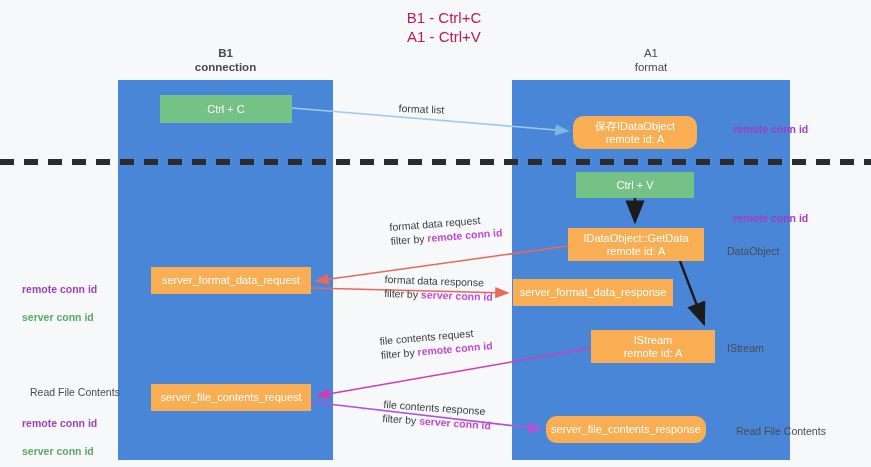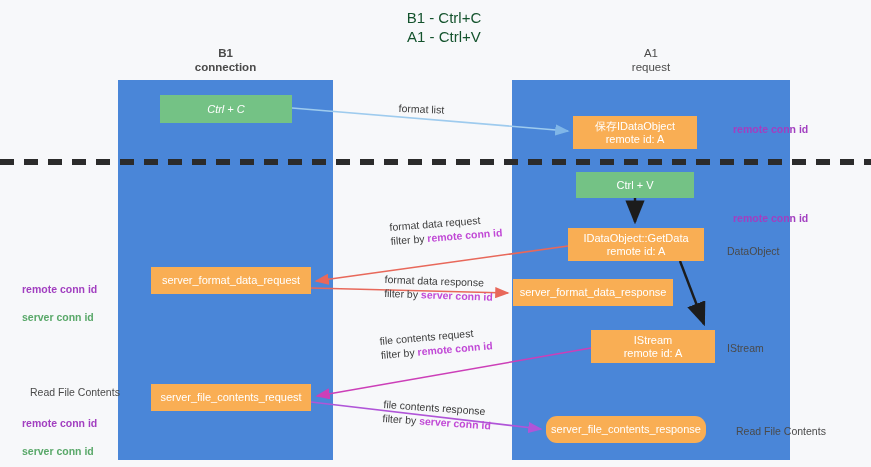--- a/index.html
+++ b/index.html
@@ -12,21 +12,21 @@
     position:relative;
   }
   #stage{position:absolute;inset:0;width:871px;height:467px;}
   .lane{position:absolute;background:#4a86d8;}
   #lane-b1{left:118px;top:80px;width:215px;height:380px;}
   #lane-a1{left:512px;top:80px;width:278px;height:380px;}
 
   .title{
     position:absolute;left:17px;right:0;top:8px;
     text-align:center;font-size:15px;line-height:19px;
-    color:#14532d;white-space:pre-line;
+    color:#be185d;white-space:pre-line;
   }
 
   .lane-head{
     position:absolute;text-align:center;font-size:11.5px;line-height:14px;
     color:#4a4a4a;white-space:pre-line;
   }
   #head-b1{left:118px;top:46px;width:215px;font-weight:bold;}
   #head-a1{left:512px;top:46px;width:278px;}
 
   .node{
@@ -34,22 +34,22 @@
     display:flex;align-items:center;justify-content:center;
     text-align:center;
     color:#ffffff;font-size:11px;line-height:13px;
     white-space:pre-line;
     box-sizing:border-box;
     padding:2px 4px;
   }
   .node.green{background:#74c285;}
   .node.orange{background:#f9ae54;}
 
-  #n-ctrlc{left:160px;top:95px;width:132px;height:28px;font-style:italic;}
-  #n-save-ido{left:573px;top:116px;width:124px;height:33px;}
+  #n-ctrlc{left:160px;top:95px;width:132px;height:28px;}
+  #n-save-ido{left:573px;top:116px;width:124px;height:33px;border-radius:10px;}
   #n-ctrlv{left:576px;top:172px;width:118px;height:26px;}
   #n-getdata{left:568px;top:228px;width:136px;height:33px;}
   #n-sfdreq{left:151px;top:267px;width:160px;height:27px;}
   #n-sfdres{left:513px;top:279px;width:160px;height:27px;}
   #n-istream{left:591px;top:330px;width:124px;height:33px;}
   #n-sfcreq{left:151px;top:384px;width:160px;height:27px;}
   #n-sfcres{left:546px;top:416px;width:160px;height:27px;border-radius:11px;}
 
   .side-note{
     position:absolute;font-size:10.5px;line-height:14px;
@@ -92,21 +92,21 @@
 
   <div class="lane" id="lane-b1"></div>
   <div class="lane" id="lane-a1"></div>
 
   <div class="title">B1 - Ctrl+C
 A1 - Ctrl+V</div>
 
   <div class="lane-head" id="head-b1">B1
 connection</div>
   <div class="lane-head" id="head-a1">A1
-request</div>
+format</div>
 
   <svg class="overlay">
     <defs>
       <marker id="ah-blue" markerWidth="9" markerHeight="7" refX="8" refY="3.5" orient="auto">
         <polygon points="0 0, 9 3.5, 0 7" fill="#7fb6e8"></polygon>
       </marker>
       <marker id="ah-red" markerWidth="9" markerHeight="7" refX="8" refY="3.5" orient="auto">
         <polygon points="0 0, 9 3.5, 0 7" fill="#e8685a"></polygon>
       </marker>
       <marker id="ah-magenta" markerWidth="9" markerHeight="7" refX="8" refY="3.5" orient="auto">

